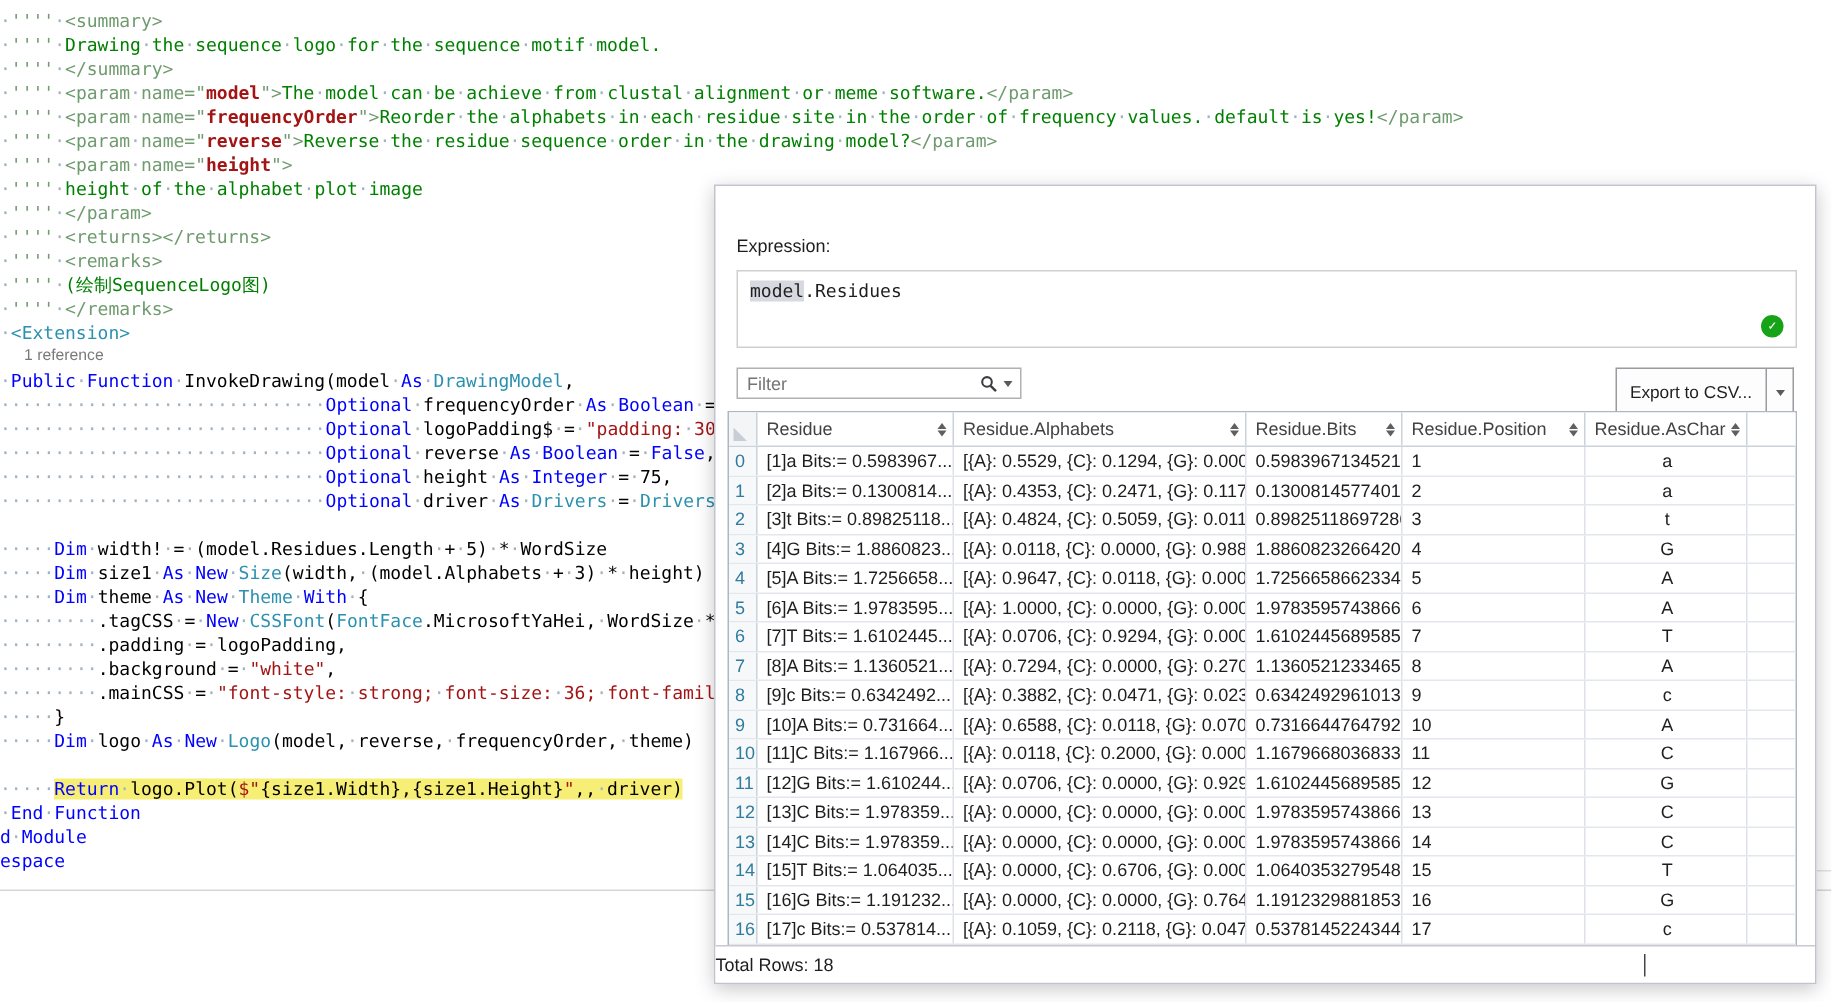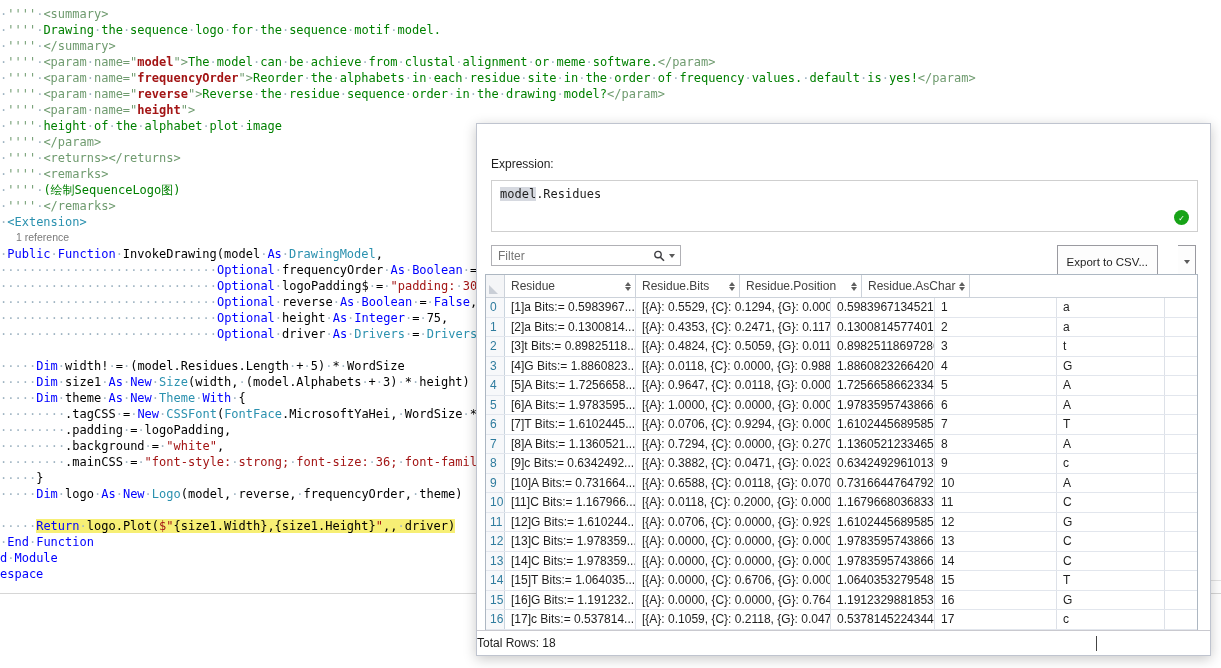--- a/index.html
+++ b/index.html
@@ -49,21 +49,21 @@
               background:#17a317;color:#fff;font-size:9px;display:flex;align-items:center;
               justify-content:center;font-weight:bold;}
 
   #filter-box{position:absolute;left:14px;top:121px;width:190px;height:21px;border:1px solid #b0b0b5;
               box-sizing:border-box;display:flex;align-items:center;background:#fff;}
   #filter-input{border:0;outline:0;flex:1;font-size:12px;padding:0 0 0 6px;color:#3f3f46;
                 font-family:"Liberation Sans", sans-serif;background:transparent;min-width:0;}
   #filter-icons{display:flex;align-items:center;gap:4px;padding-right:5px;}
   .caret-down{width:0;height:0;border-left:3.5px solid transparent;border-right:3.5px solid transparent;
               border-top:4px solid #5a5a5a;}
-  #export-group{position:absolute;right:14px;top:121px;height:34px;display:flex;gap:20px;}
+  #export-group{position:absolute;right:14px;top:121px;height:34px;display:flex;}
   #export-btn{border:1px solid #9a9aa0;background:#fdfdfd;font-size:11.5px;color:#1e1e1e;
               padding:0 9px;display:flex;align-items:center;font-family:"Liberation Sans", sans-serif;}
   #export-caret{border:1px solid #9a9aa0;border-left:0;background:#fdfdfd;width:17px;
                 display:flex;align-items:center;justify-content:center;}
 
   
   #grid{position:absolute;left:8px;top:150px;width:713px;border:1px solid #adb7c2;
         box-sizing:border-box;background:#fff;}
   .grow{display:flex;height:18.5px;border-bottom:1px solid #e2e6ed;align-items:stretch;}
   #grid-header{display:flex;height:22px;border-bottom:1px solid #ccd2da;background:#ffffff;}
@@ -80,21 +80,21 @@
   .rowhdr{background:#f7f8fa;color:#2f7c9e;border-right:1px solid #c9d4de;justify-content:flex-start;
           padding-left:4px;}
   .corner{background:#f4f5f7;position:relative;}
   .corner .tri{position:absolute;left:3px;bottom:3px;width:0;height:0;
                border-left:9px solid #c9ced6;border-top:9px solid transparent;}
   .c-rowhdr{width:19px;flex:none;}
   .c-0{width:131px;flex:none;}
   .c-1{width:195px;flex:none;}
   .c-2{width:104px;flex:none;}
   .c-3{width:122px;flex:none;}
-  .c-4{width:108px;flex:none;}
+  .c-4{width:108px;flex:none;justify-content:center;}
   .c-fill{flex:1;border-right:0;}
 
   #statusbar{position:absolute;left:0;right:0;bottom:0;height:25px;border-top:1px solid #c9c9cf;
              display:flex;align-items:center;padding-left:0;box-sizing:border-box;background:#fff;}
   #status-caret{position:absolute;left:619px;top:512px;width:1px;height:15px;background:#444;}
 </style>
 </head>
 <body>
 
 <div id="stage">
@@ -136,20 +136,27 @@
         <div class="hcell corner c-rowhdr">
             <span class="tri"></span>
           </div>
       <div class="hcell c-0">
             <span class="lbl">Residue</span>
             <span class="sort">
               <span class="up"></span>
               <span class="dn"></span>
             </span>
           </div>
+          <div class="hcell c-1">
+            <span class="lbl">Residue.Alphabets</span>
+            <span class="sort">
+              <span class="up"></span>
+              <span class="dn"></span>
+            </span>
+          </div>
           <div class="hcell c-2">
             <span class="lbl">Residue.Bits</span>
             <span class="sort">
               <span class="up"></span>
               <span class="dn"></span>
             </span>
           </div>
           <div class="hcell c-3">
             <span class="lbl">Residue.Position</span>
             <span class="sort">

